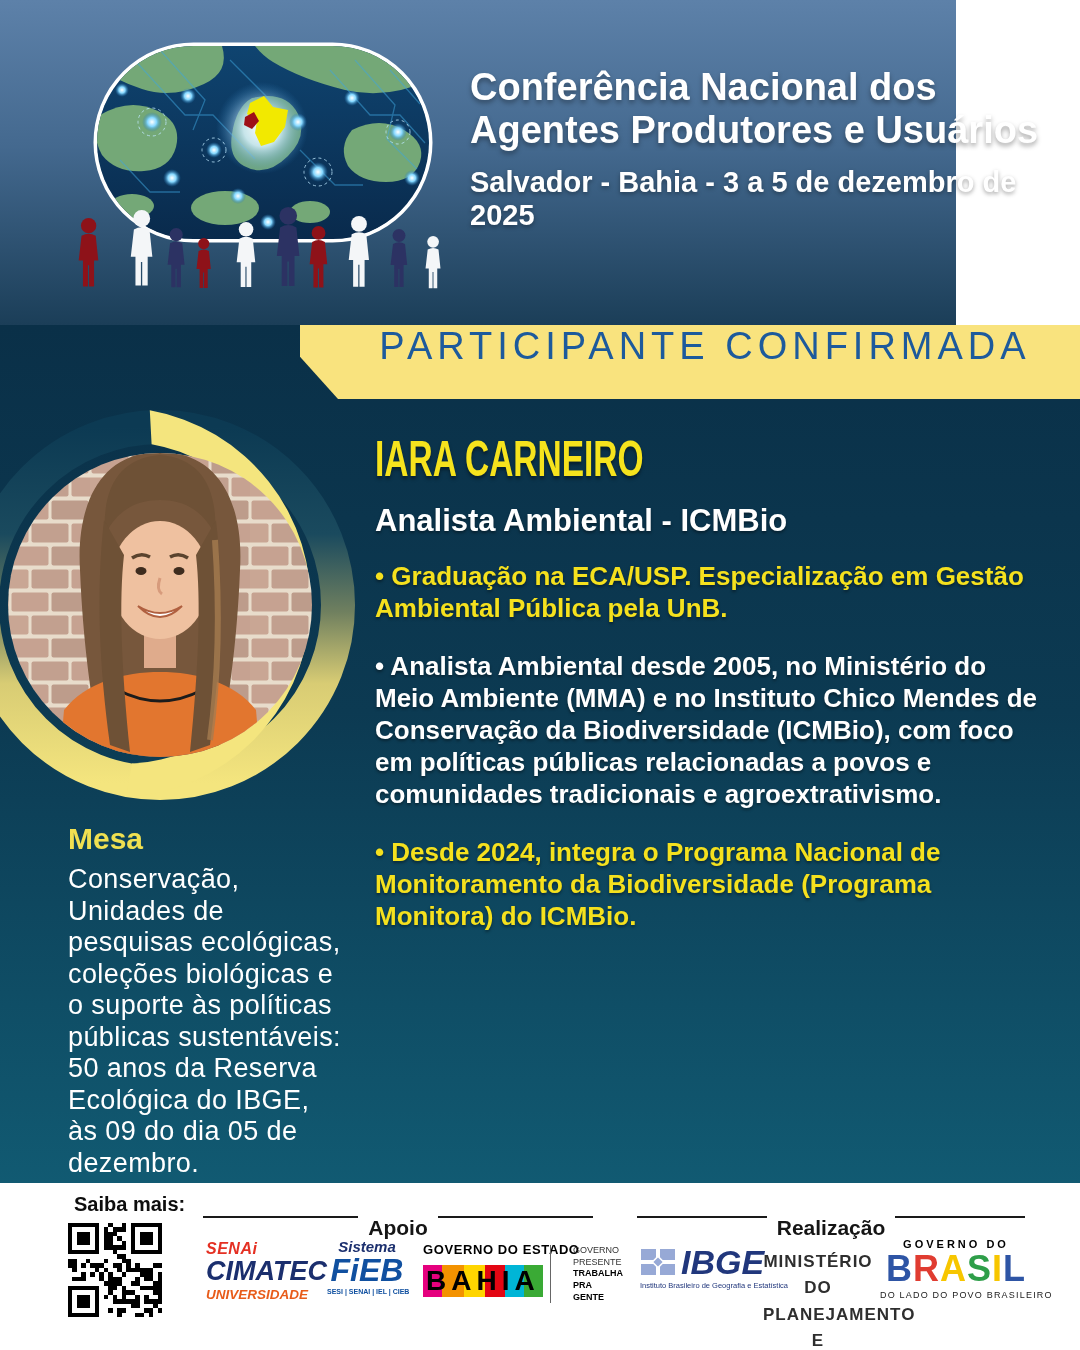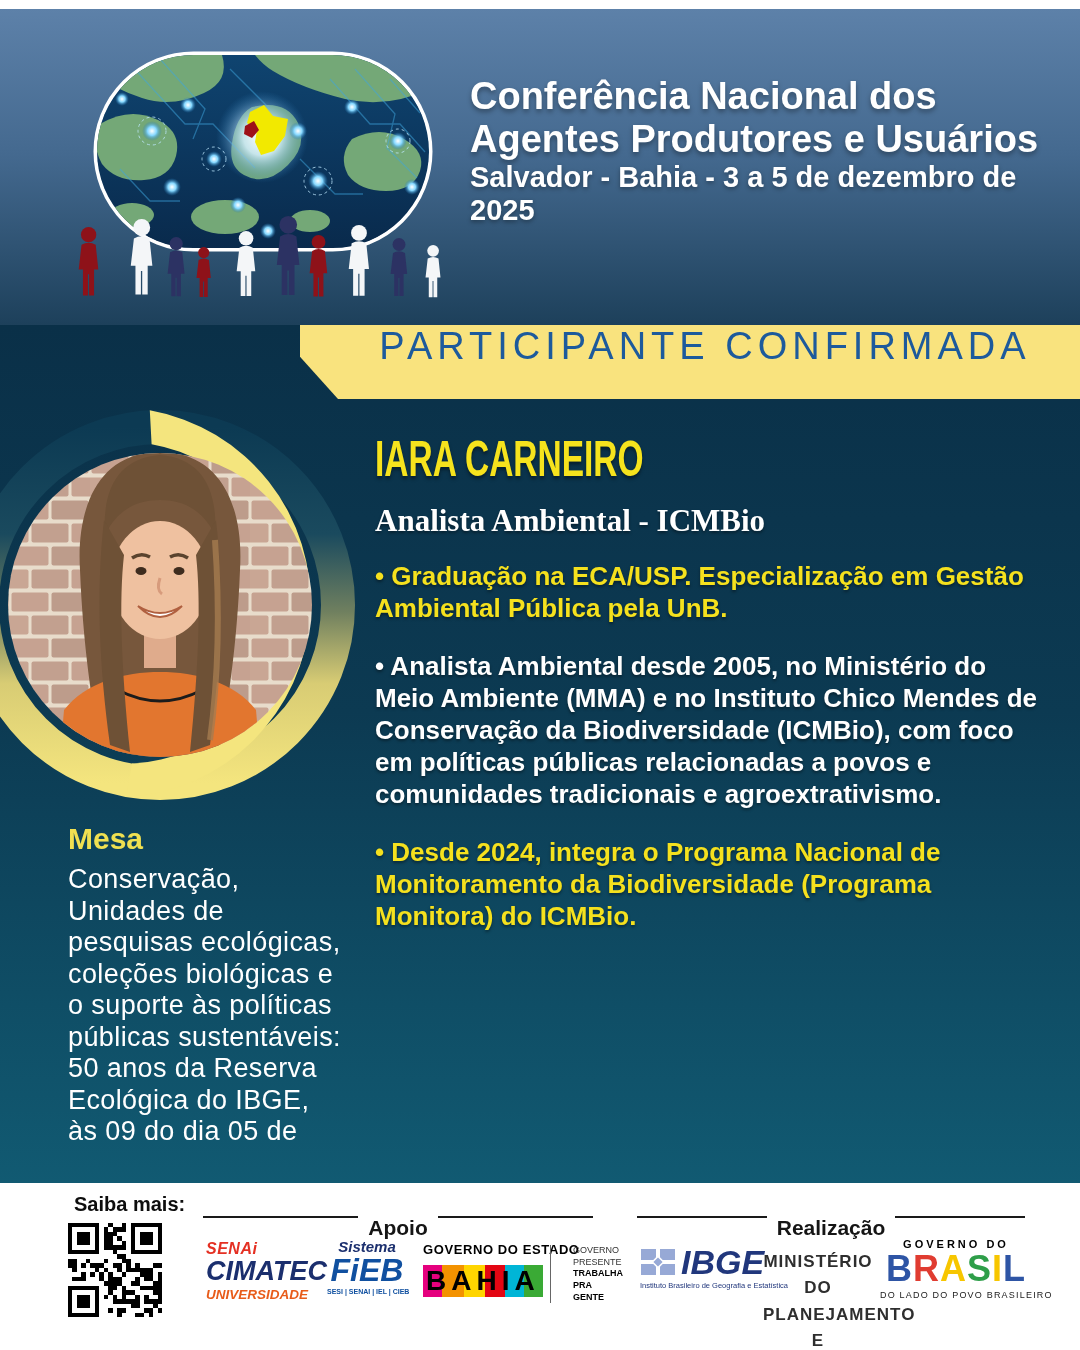--- a/index.html
+++ b/index.html
@@ -1,39 +1,39 @@
 <!DOCTYPE html>
 <html><head>
 <meta charset="utf-8">
 <style>
   html,body{margin:0;padding:0;background:#d8d8d8;}
   .canvas{position:relative;width:1080px;height:1350px;overflow:hidden;margin:0 auto;
           font-family:"Liberation Sans",sans-serif;background:#fff;}
   
-  .header{position:absolute;left:0;top:9px;width:1080px;height:325px;
+  .header{position:absolute;left:0;top:0;width:956px;height:325px;
           background:linear-gradient(180deg,#5D81A9 0%,#44698F 45%,#1B3E58 100%);}
   .map-svg{position:absolute;left:60px;top:16px;width:402px;height:290px;}
   .header-text{position:absolute;left:470px;top:66px;width:585px;}
   .header-title div{font-size:38px;font-weight:700;line-height:43px;color:#fff;
           text-shadow:0 3px 5px rgba(0,0,0,.35);}
-  .header-subtitle{font-size:29px;font-weight:700;color:#fff;
+  .header-subtitle{margin-top:14px;font-size:29px;font-weight:700;color:#fff;
           text-shadow:0 2px 4px rgba(0,0,0,.35);}
   
   .main{position:absolute;left:0;top:325px;width:1080px;height:858px;
         background:linear-gradient(180deg,#0A3048 0%,#0C3A52 45%,#115A72 100%);}
   .banner{position:absolute;left:300px;top:325px;width:780px;height:74px;background:#F9E37E;
         clip-path:polygon(0 0,100% 0,100% 100%,38px 100%,0 43%);
         display:flex;justify-content:center;z-index:3;}
   .banner-label{font-size:38px;letter-spacing:5px;color:#1D5A9C;font-weight:400;padding-left:30px;}
   .photo-svg{position:absolute;left:0;top:393px;width:380px;height:424px;}
   .name{position:absolute;left:375px;top:430px;font-size:50px;font-weight:700;color:#F6E31D;
         transform:scaleX(.67);transform-origin:0 0;white-space:nowrap;
         text-shadow:0 3px 4px rgba(0,0,0,.4);}
   .role{position:absolute;left:375px;top:503px;font-size:31px;font-weight:700;color:#fff;
-        text-shadow:0 2px 3px rgba(0,0,0,.4);font-family:Liberation Serif, serif;}
+        text-shadow:0 2px 3px rgba(0,0,0,.4);}
   .bullets{position:absolute;left:375px;top:560px;width:672px;}
   .bullet{font-size:26px;font-weight:700;line-height:32px;margin:0 0 26px 0;
         text-shadow:0 2px 3px rgba(0,0,0,.4);}
   .bullet.yellow{color:#F5E11E;} .bullet.white{color:#FFFFFF;}
   .mesa{position:absolute;left:68px;top:822px;width:302px;}
   .mesa-title{font-size:30px;font-weight:700;color:#F0E051;margin-bottom:8px;}
   .mesa-line{font-size:27px;line-height:31.5px;color:#fff;letter-spacing:.4px;}
   
   .footer{position:absolute;left:0;top:1183px;width:1080px;height:167px;background:#fff;}
   .saiba{position:absolute;left:74px;top:10px;font-size:20px;font-weight:700;color:#0d0d0d;}
@@ -232,20 +232,21 @@
     <div class="mesa-title">Mesa</div>
     <div class="mesa-line">Conservação,</div>
     <div class="mesa-line">Unidades de</div>
     <div class="mesa-line">pesquisas ecológicas,</div>
     <div class="mesa-line">coleções biológicas e</div>
     <div class="mesa-line">o suporte às políticas</div>
     <div class="mesa-line">públicas sustentáveis:</div>
     <div class="mesa-line">50 anos da Reserva</div>
     <div class="mesa-line">Ecológica do IBGE,</div>
     <div class="mesa-line">às 09 do dia 05 de</div>
+    <div class="mesa-line">dezembro.</div>
   </div>
 
   <div class="footer">
     <div class="saiba">Saiba mais:</div>
 
     <div class="qr">
       <svg viewBox="0 0 21 21" width="94" height="94" shape-rendering="crispEdges">
         <g fill="#000">
           <g>
             <rect x="0.5" y="0.5" width="6" height="6" fill="none" stroke="#000" stroke-width="1"></rect>

